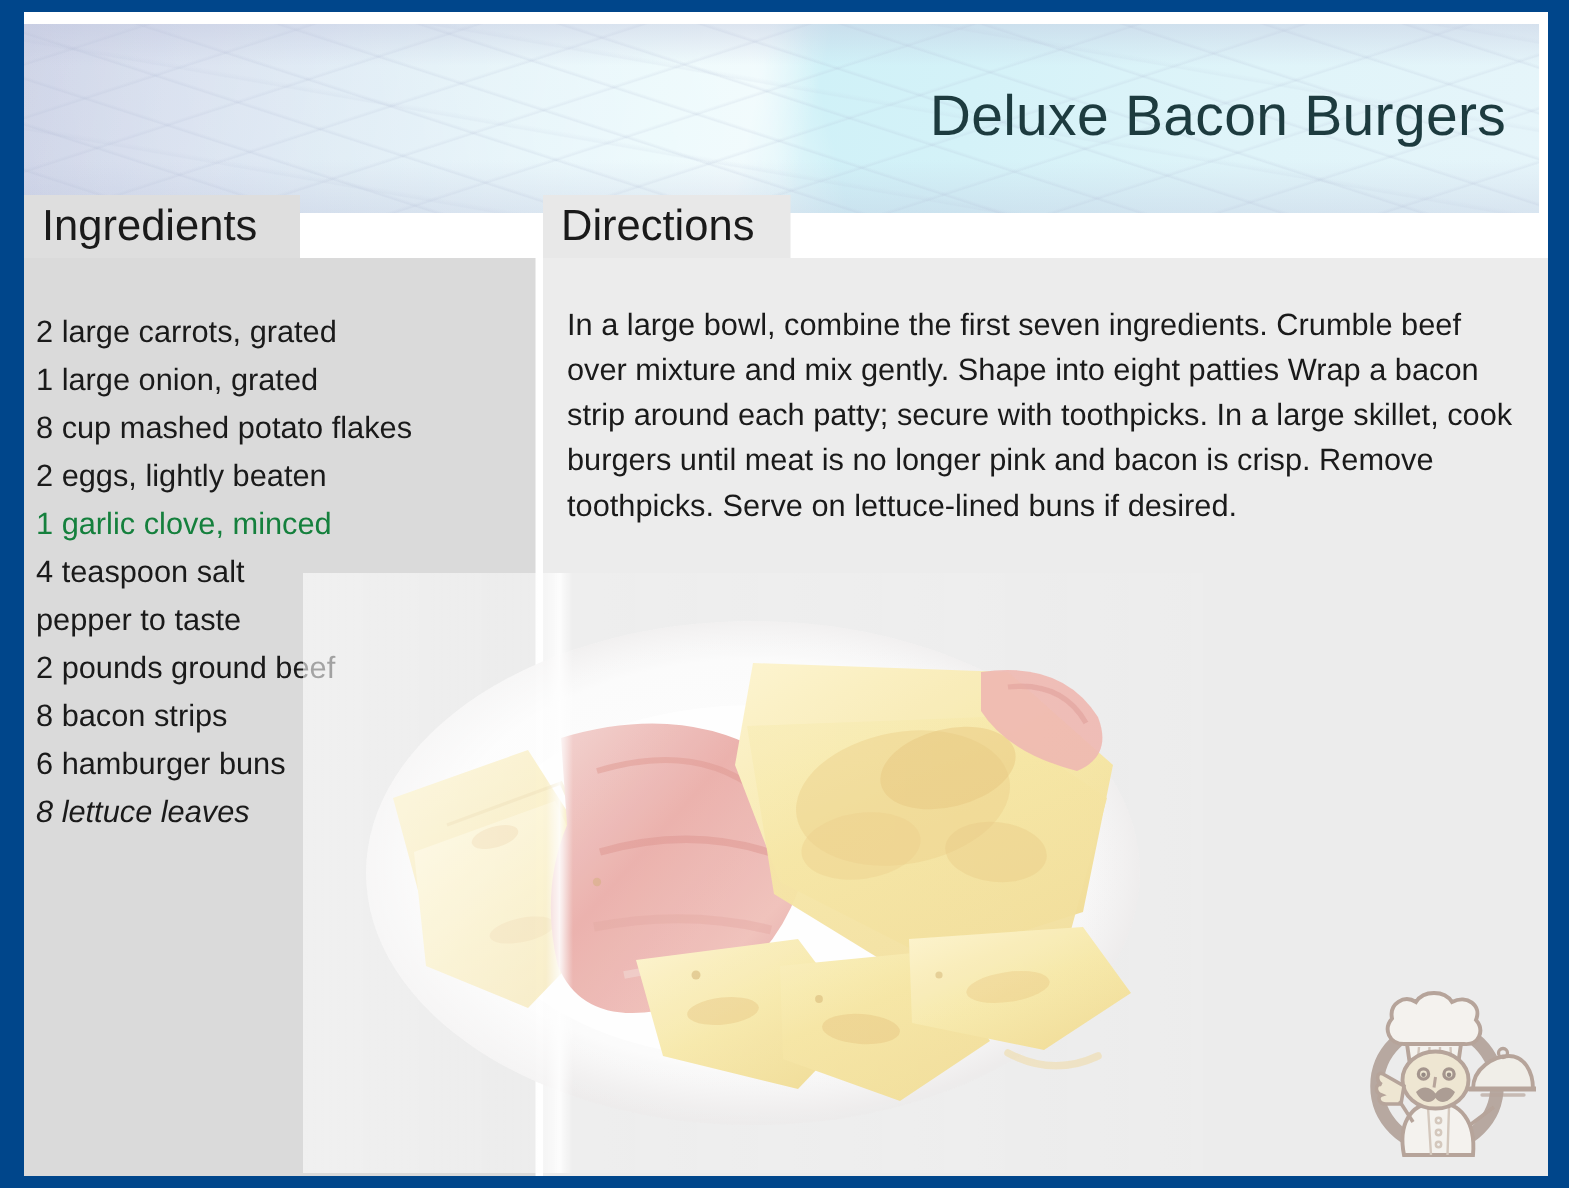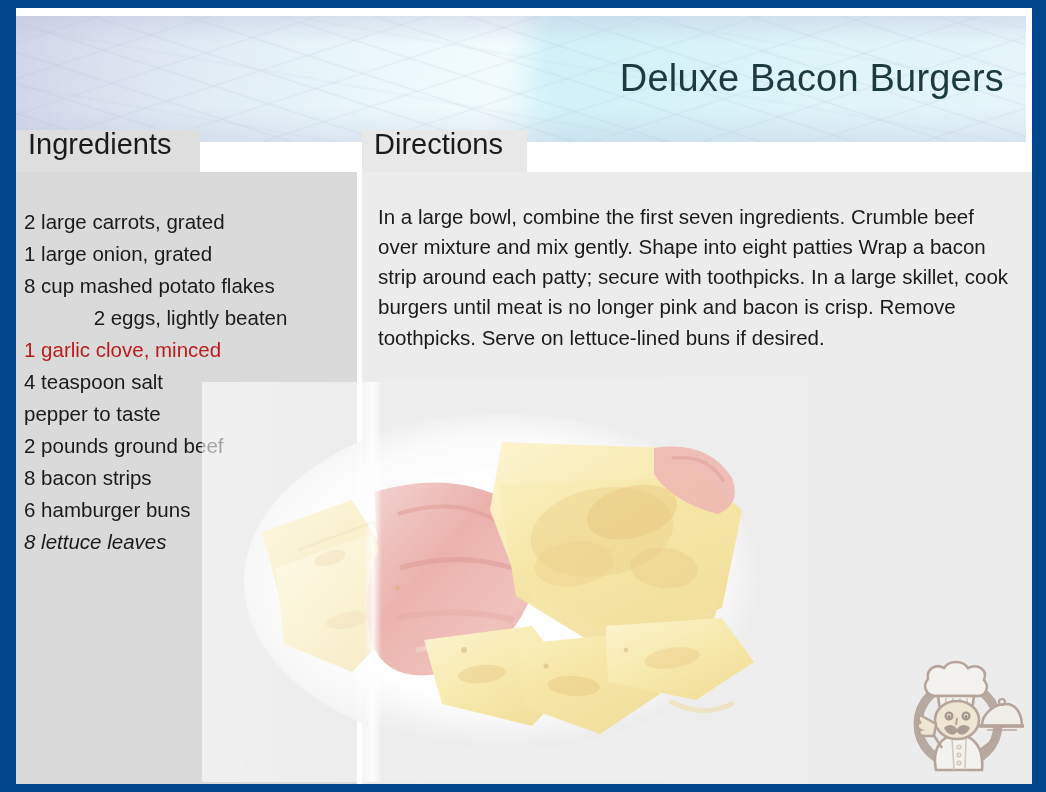--- a/index.html
+++ b/index.html
@@ -70,21 +70,21 @@
     letter-spacing: 0.2px;
     white-space: nowrap;
   }
 
   
   .tab-box {
     position: absolute;
     height: 42px;
     padding: 0 12px 0 12px;
     display: flex;
-    align-items: flex-start;
+    align-items: center;
   }
   #tab-ingredients {
     left: 0px;
     top: 122px;
     width: 184px;
     background: #dedede;
   }
   #tab-directions {
     left: 346px;
     top: 122px;
@@ -155,22 +155,22 @@
 
     <div class="tab-box" id="tab-directions">
       <span class="tab-label">Directions</span>
     </div>
 
     <div class="panel" id="panel-ingredients">
       <ul id="ingredients-list" style="list-style:none; margin:36px 0 0 8px; padding:0;">
           <li style="font-size: 20.5px; line-height: 1.32; color: rgb(26, 26, 26); white-space: nowrap; padding: 0px 0px 5px;">2 large carrots, grated</li>
           <li style="font-size: 20.5px; line-height: 1.32; color: rgb(26, 26, 26); white-space: nowrap; padding: 0px 0px 5px;">1 large onion, grated</li>
           <li style="font-size: 20.5px; line-height: 1.32; color: rgb(26, 26, 26); white-space: nowrap; padding: 0px 0px 5px;">8 cup mashed potato flakes</li>
-          <li style="font-size: 20.5px; line-height: 1.32; color: rgb(26, 26, 26); white-space: nowrap; padding: 0px 0px 5px; text-align: center;">2 eggs, lightly beaten</li>
-          <li style="font-size: 20.5px; line-height: 1.32; color: #b91c1c; white-space: nowrap; padding: 0px 0px 5px;">1 garlic clove, minced</li>
+          <li style="font-size: 20.5px; line-height: 1.32; color: rgb(26, 26, 26); white-space: nowrap; padding: 0px 0px 5px;">2 eggs, lightly beaten</li>
+          <li style="font-size: 20.5px; line-height: 1.32; color: #15803d; white-space: nowrap; padding: 0px 0px 5px;">1 garlic clove, minced</li>
           <li style="font-size: 20.5px; line-height: 1.32; color: rgb(26, 26, 26); white-space: nowrap; padding: 0px 0px 5px;">4 teaspoon salt</li>
           <li style="font-size: 20.5px; line-height: 1.32; color: rgb(26, 26, 26); white-space: nowrap; padding: 0px 0px 5px;">pepper to taste</li>
           <li style="font-size: 20.5px; line-height: 1.32; color: rgb(26, 26, 26); white-space: nowrap; padding: 0px 0px 5px;">2 pounds ground beef</li>
           <li style="font-size: 20.5px; line-height: 1.32; color: rgb(26, 26, 26); white-space: nowrap; padding: 0px 0px 5px;">8 bacon strips</li>
           <li style="font-size: 20.5px; line-height: 1.32; color: rgb(26, 26, 26); white-space: nowrap; padding: 0px 0px 5px;">6 hamburger buns</li>
           <li style="font-size: 20.5px; line-height: 1.32; color: rgb(26, 26, 26); white-space: nowrap; padding: 0px 0px 5px; font-style: italic;">8 lettuce leaves</li>
         </ul>
     </div>
 
     <div class="panel" id="panel-directions">

